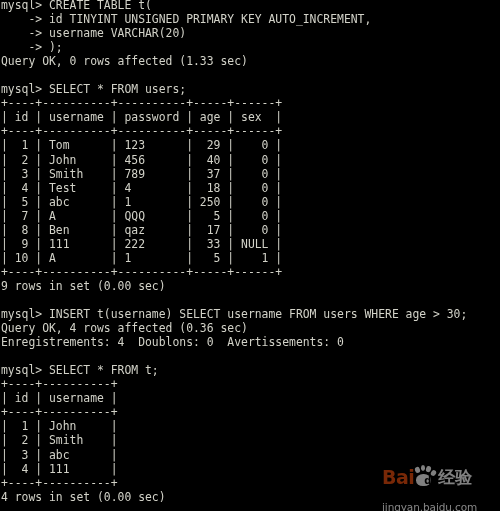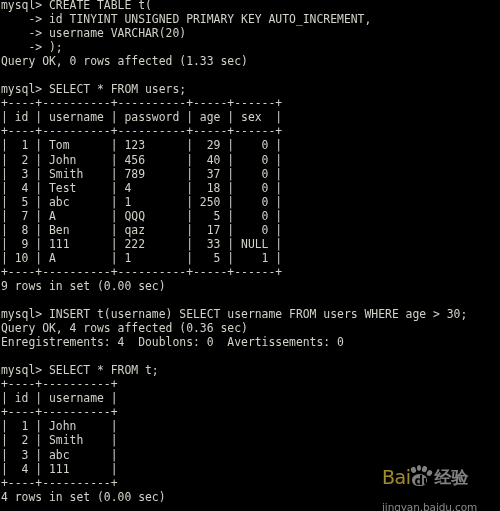--- a/index.html
+++ b/index.html
@@ -60,23 +60,23 @@
     pointer-events: none;
     user-select: none;
   }
   #watermark .wm-row {
     display: flex;
     align-items: flex-end;
     height: 22px;
   }
   #watermark .wm-bai {
     font-family: "DejaVu Sans", "Liberation Sans", sans-serif;
-    font-weight: normal;
+    font-weight: bold;
     font-size: 19px;
-    color: #fde047;
+    color: #c2410c;
     line-height: 20px;
     letter-spacing: -0.5px;
   }
   #watermark .wm-paw {
     position: relative;
     width: 22px;
     height: 20px;
     margin: 0 1px 0 0;
   }
   #watermark .wm-paw .pad {
@@ -87,24 +87,24 @@
   #watermark .wm-paw .p1 { width: 4.5px; height: 6px; left: 1px;    top: 0px; transform: rotate(-18deg); }
   #watermark .wm-paw .p2 { width: 4.5px; height: 6px; left: 6.5px;  top: -2px; }
   #watermark .wm-paw .p3 { width: 4.5px; height: 6px; left: 12px;   top: -1px; transform: rotate(16deg); }
   #watermark .wm-paw .p4 { width: 5px;   height: 6px; left: 17px;   top: 3px;  transform: rotate(32deg); }
   #watermark .wm-paw .big {
     width: 15px; height: 12px; left: 2px; top: 7px;
     border-radius: 48% 48% 45% 45%;
   }
   #watermark .wm-du {
     position: absolute;
-    left: 4px;
+    left: 10px;
     top: 9px;
     font-family: "DejaVu Sans", "Liberation Sans", sans-serif;
-    font-size: 12px;
+    font-size: 10px;
     font-weight: bold;
     color: #000000;
     line-height: 10px;
   }
   #watermark .wm-cn {
     font-family: "DejaVu Sans", "Liberation Sans", sans-serif;
     font-weight: bold;
     font-size: 17px;
     color: #cfcfcf;
     line-height: 20px;

